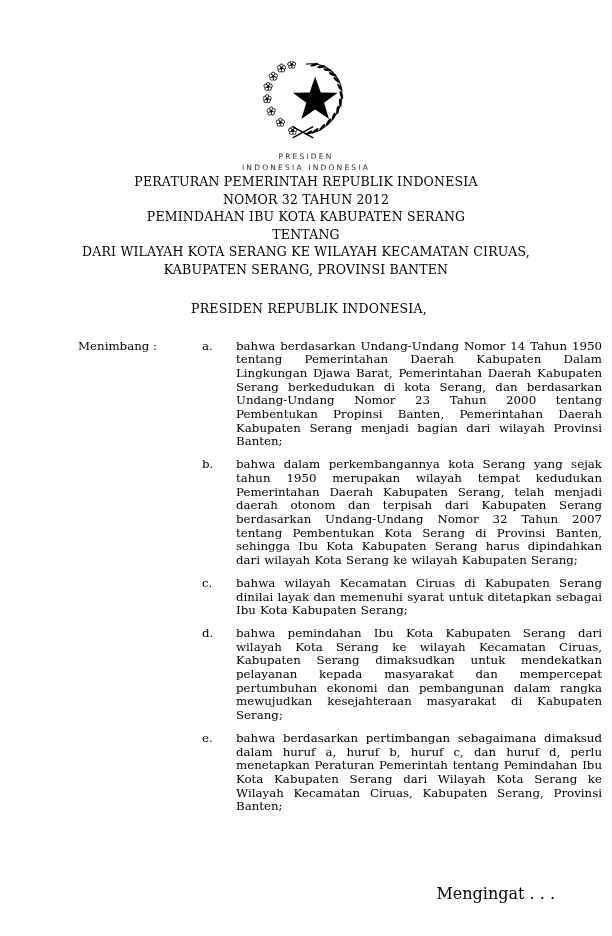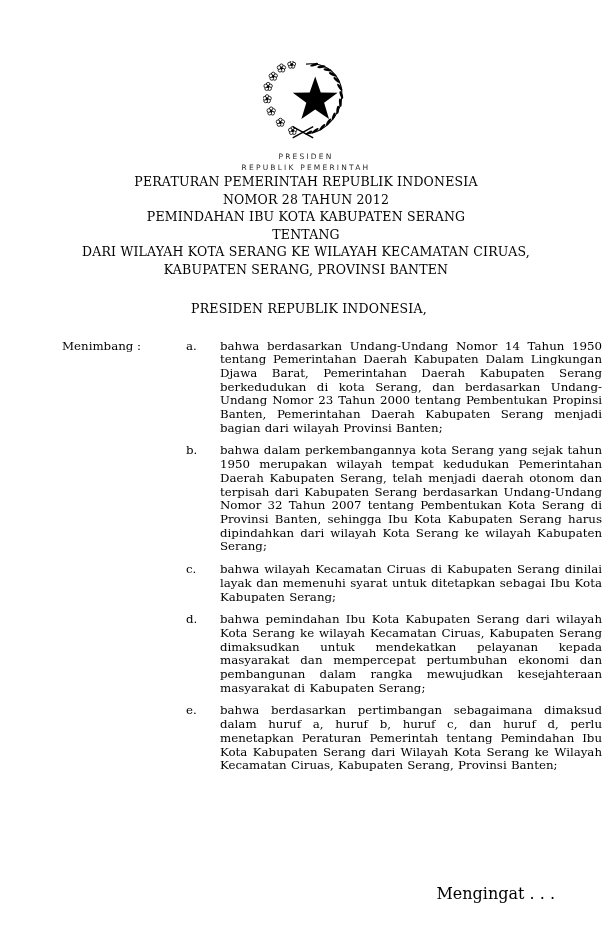--- a/index.html
+++ b/index.html
@@ -43,20 +43,21 @@
     letter-spacing: 0.2px;
     padding-left: 6px;
   }
   .considering {
     display: flex;
     margin-top: 24px;
     padding-left: 62px;
     padding-right: 10px;
     font-size: 11.8px;
     line-height: 13.7px;
+    margin-left: 16px;
   }
   .consider-label { width: 124px; flex: none; }
   .consider-items { flex: 1; }
   .consider-item { display: flex; margin-bottom: 9px; }
   .consider-item:last-child { margin-bottom: 0; }
   .item-letter { width: 34px; flex: none; }
   .item-text { flex: 1; text-align: justify; word-spacing: 0.5px; }
   .catchword {
     position: absolute;
     top: 884px;
@@ -159,27 +160,27 @@
         <ellipse cx="45" cy="70" rx="3.6" ry="1.2" transform="rotate(152 45 70)"></ellipse>
       </g>
 
       <g stroke="#000" stroke-width="1.4">
         <line x1="29" y1="75" x2="49" y2="64"></line>
         <line x1="29" y1="64" x2="49" y2="75"></line>
       </g>
     </svg>
     <div class="emblem-caption">
       <div>PRESIDEN</div>
-      <div>REPUBLIK PEMERINTAH</div>
+      <div>INDONESIA INDONESIA</div>
     </div>
   </header>
 
   <section class="title-block">
     <div>PERATURAN PEMERINTAH REPUBLIK INDONESIA</div>
-    <div>NOMOR 28 TAHUN 2012</div>
+    <div>NOMOR 32 TAHUN 2012</div>
     <div>PEMINDAHAN IBU KOTA KABUPATEN SERANG</div>
     <div>TENTANG</div>
     <div>DARI WILAYAH KOTA SERANG KE WILAYAH KECAMATAN CIRUAS,</div>
     <div>KABUPATEN SERANG, PROVINSI BANTEN</div>
   </section>
 
 
   <div class="authority">PRESIDEN REPUBLIK INDONESIA,</div>
 
   <section class="considering">

